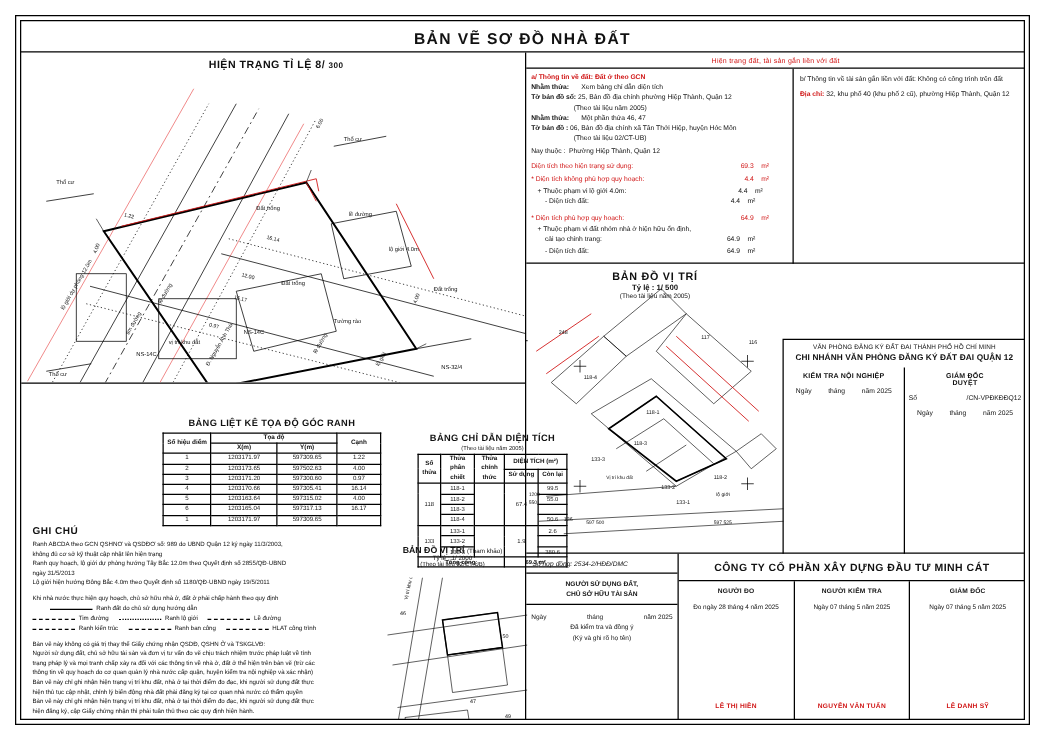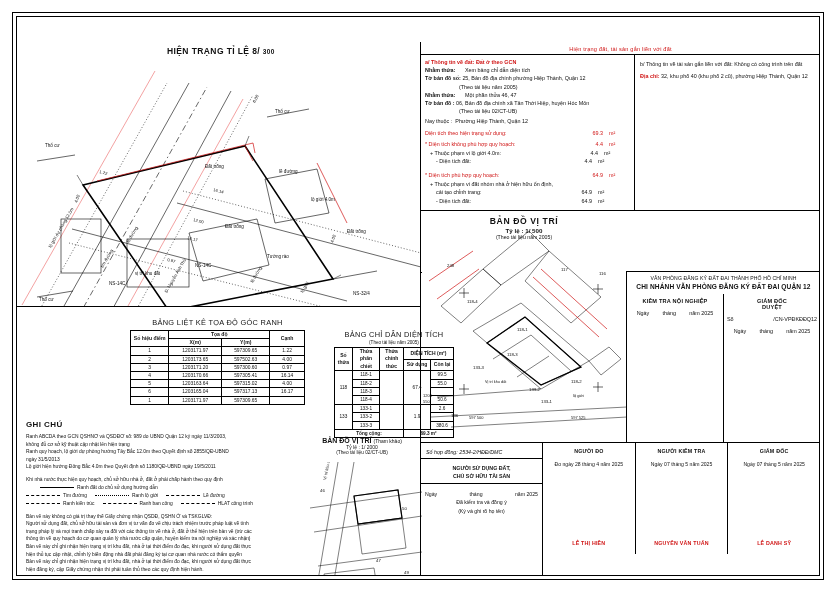--- a/index.html
+++ b/index.html
@@ -55,21 +55,21 @@
   .vp-split{position:absolute;top:22px;left:0;width:193px;height:149px;display:flex;}
   .vp-cell{flex:1;box-sizing:border-box;padding:4px 3px 0 3px;}
   .vp-cell.b{border-left:.8px solid #000;}
   .vp-h{text-align:center;font-size:5.6px;font-weight:bold;letter-spacing:.2px;}
   .vp-h2{text-align:center;font-size:5.6px;font-weight:bold;letter-spacing:.2px;}
   .vp-date{font-size:5.4px;margin-top:6px;display:flex;justify-content:space-around;}
   .vp-so{font-size:5.4px;margin-top:6px;}
 
   
   #tbl-toado{position:absolute;left:130px;top:318px;width:175px;}
-  .tbl-cap{text-align:center;font-size:7.4px;font-weight:normal;letter-spacing:.3px;margin-bottom:3px;}
+  .tbl-cap{text-align:center;font-size:7.4px;font-weight:bold;letter-spacing:.3px;margin-bottom:3px;margin-top:16px;}
   table.grid{border-collapse:collapse;width:100%;}
   table.grid th,table.grid td{border:.7px solid #000;font-size:4.9px;text-align:center;padding:0px 1px;line-height:7.2px;font-weight:normal;}
   table.grid th{font-weight:bold;font-size:5.1px;}
 
   #tbl-dientich{position:absolute;left:310px;top:330px;width:120px;padding-left:24px;}
   .cap-sub{text-align:center;font-size:4.6px;margin-top:-2px;margin-bottom:2px;}
   table.grid2{border-collapse:collapse;width:100%;}
   table.grid2 th,table.grid2 td{border:.7px solid #000;font-size:4.7px;text-align:center;padding:0 1px;line-height:7.4px;}
   table.grid2 th{font-weight:bold;font-size:5px;}
 
@@ -116,20 +116,23 @@
   svg{display:block;}
 </style>
 </head>
 <body>
 
 <div id="sheet">
 
   <div class="outer-border"></div>
   <div class="inner-border"></div>
 
+  <div class="title-bar">
+    <div class="t">BẢN VẼ SƠ ĐỒ NHÀ ĐẤT</div>
+  </div>
 
   <div class="vline" style="left:420px;top:42px;width:1px;height:534px;"></div>
   <div class="hline" style="left:421px;top:210px;width:399px;height:1px;"></div>
   <div class="vline" style="left:626px;top:272px;width:1px;height:171px;"></div>
   <div class="hline" style="left:626px;top:271px;width:194px;height:1px;"></div>
   <div class="hline" style="left:421px;top:442px;width:399px;height:1px;"></div>
   <div class="hline" style="left:17px;top:306px;width:403px;height:1px;"></div>
   <div class="vline" style="left:421px;top:272px;width:1px;height:1px;"></div>
 
   <div id="left-draw">
@@ -605,20 +608,23 @@
         <div class="r1">
           <span>Ngày</span>
           <span>tháng</span>
           <span>năm 2025</span>
         </div>
         <div class="c">Đã kiểm tra và đồng ý</div>
         <div class="c">(Ký và ghi rõ họ tên)</div>
       </div>
     </div>
     <div class="cmp-right">
+      <div class="cmp-hd">
+        <span>CÔNG TY CỔ PHẦN XÂY DỰNG ĐẦU TƯ MINH CÁT</span>
+      </div>
       <div class="cmp-cols">
         <div class="cmp-col">
           <div class="h">NGƯỜI ĐO</div>
           <div class="d">Đo ngày 28 tháng  4 năm 2025</div>
           <div class="sig">LÊ THỊ HIỀN</div>
         </div>
         <div class="cmp-col">
           <div class="h">NGƯỜI KIỂM TRA</div>
           <div class="d">Ngày 07 tháng 5 năm 2025</div>
           <div class="sig">NGUYỄN VĂN TUẤN</div>

